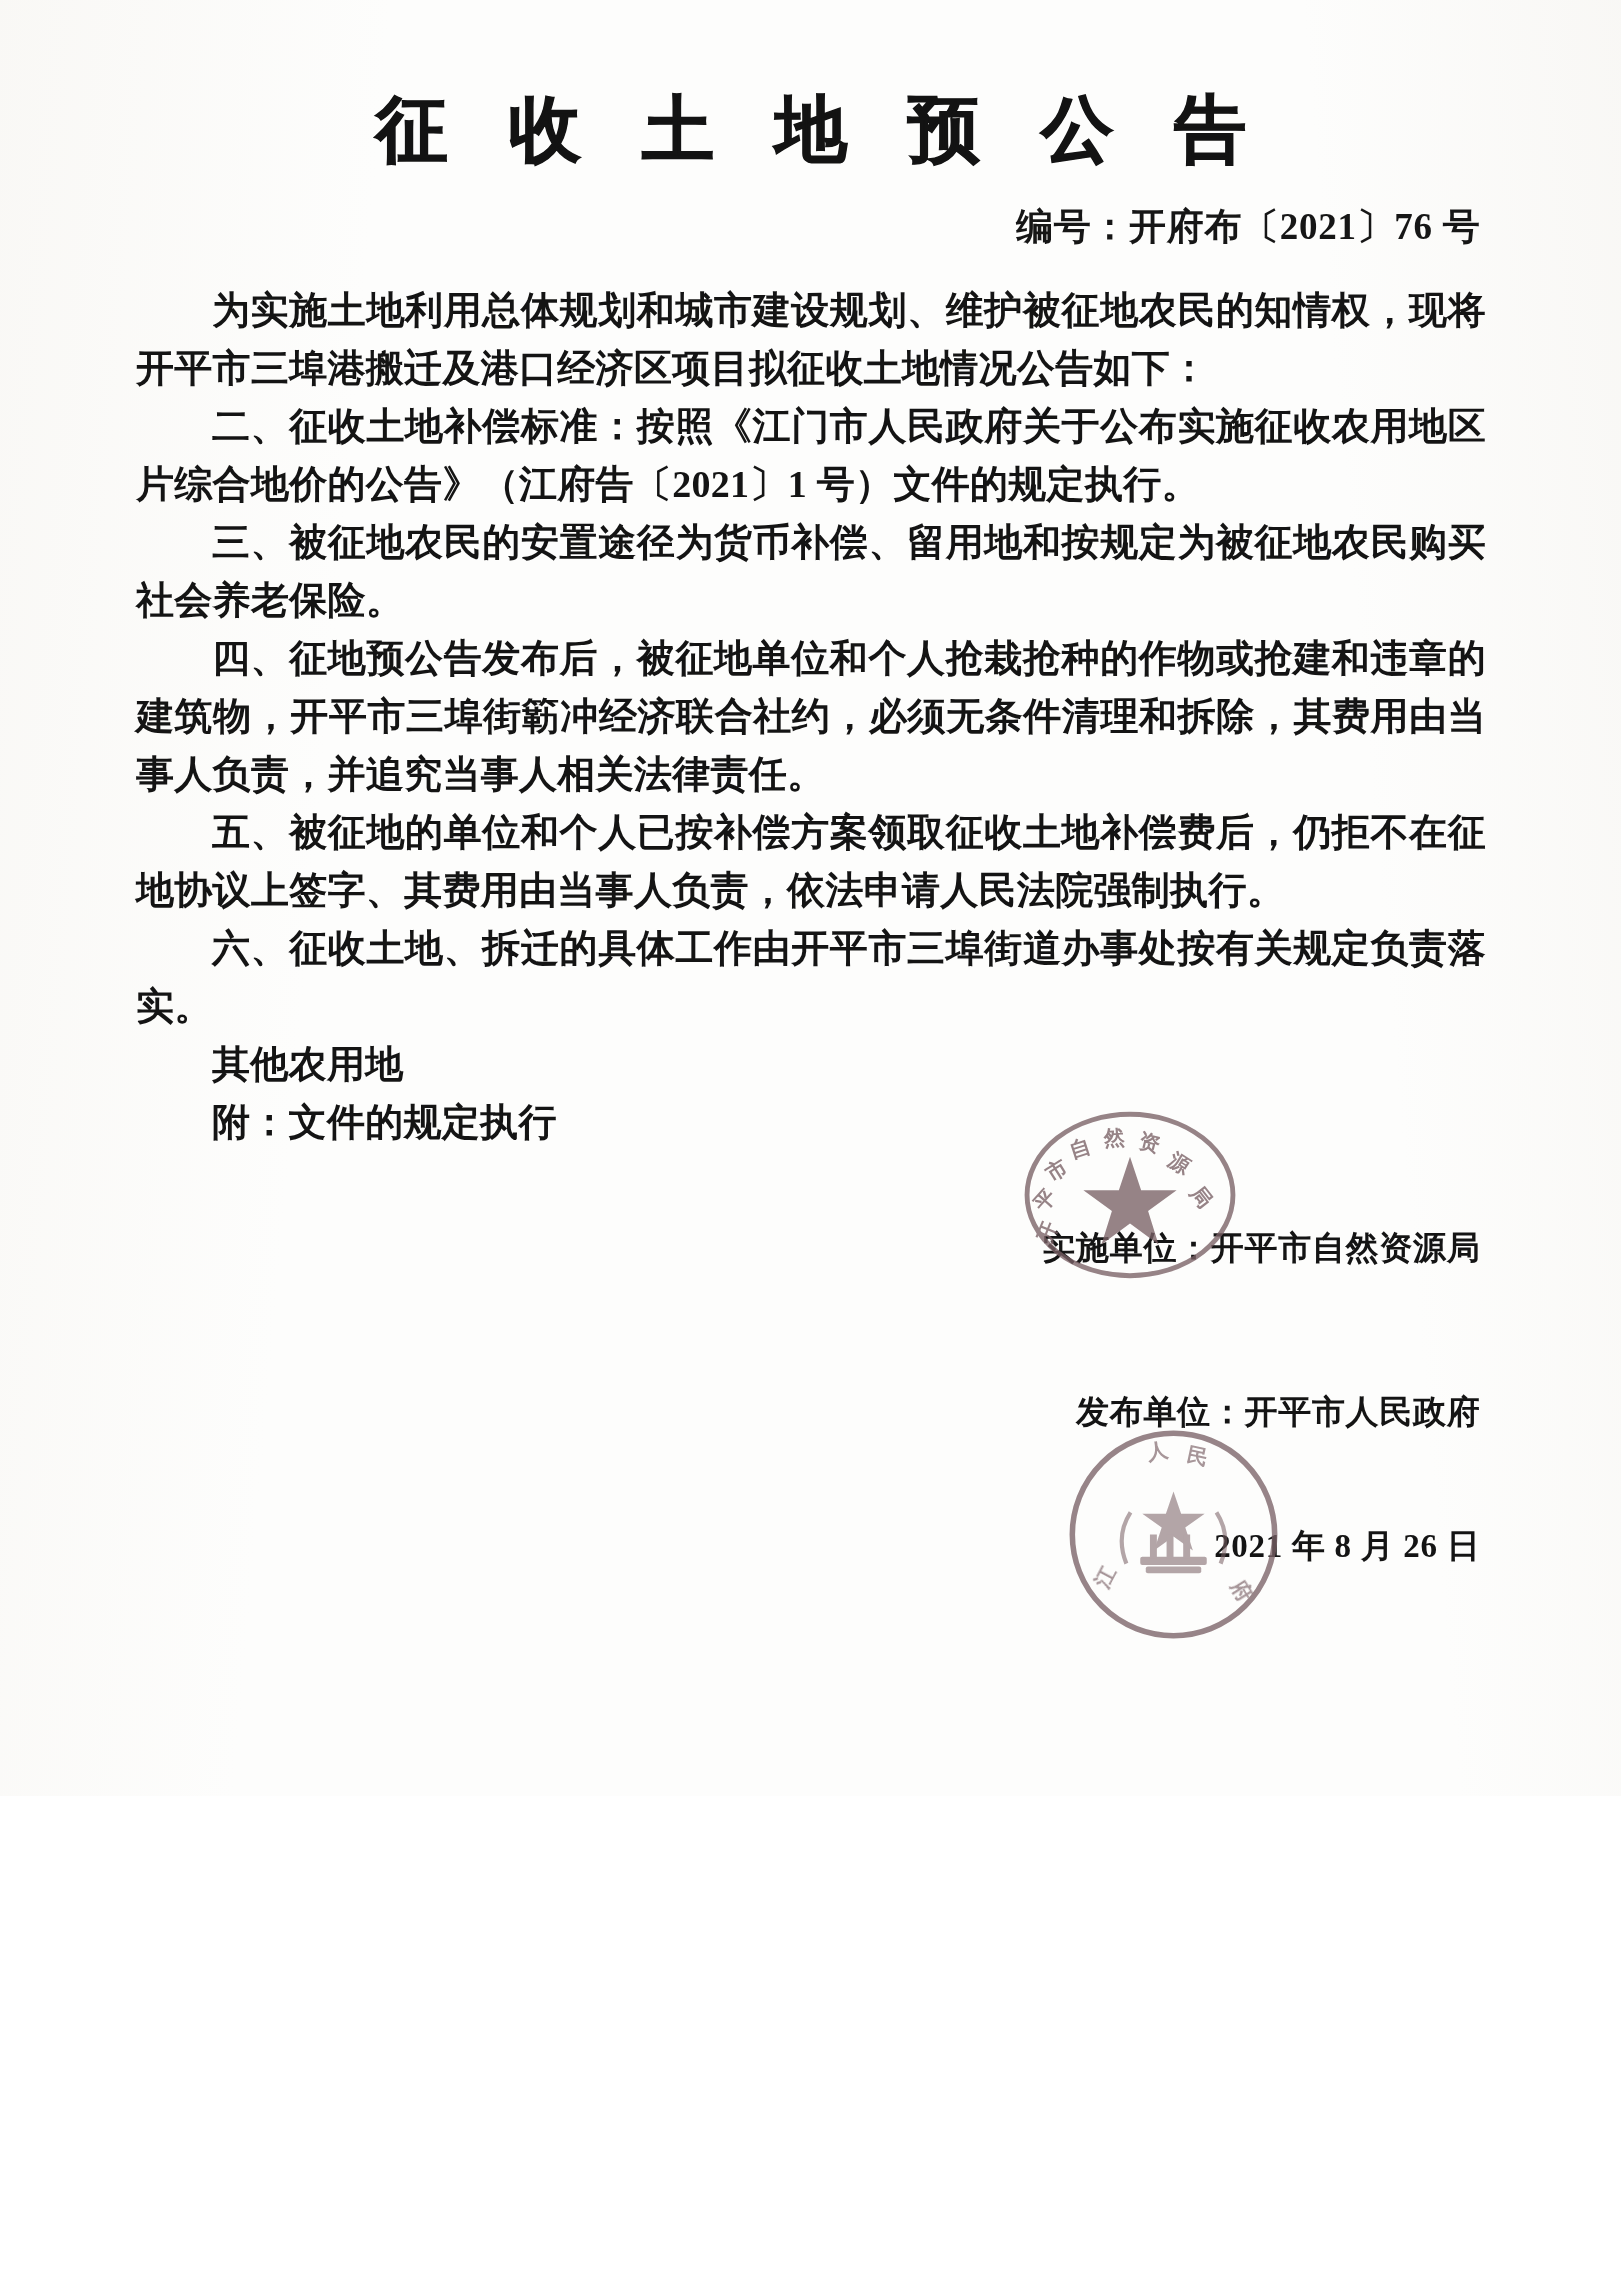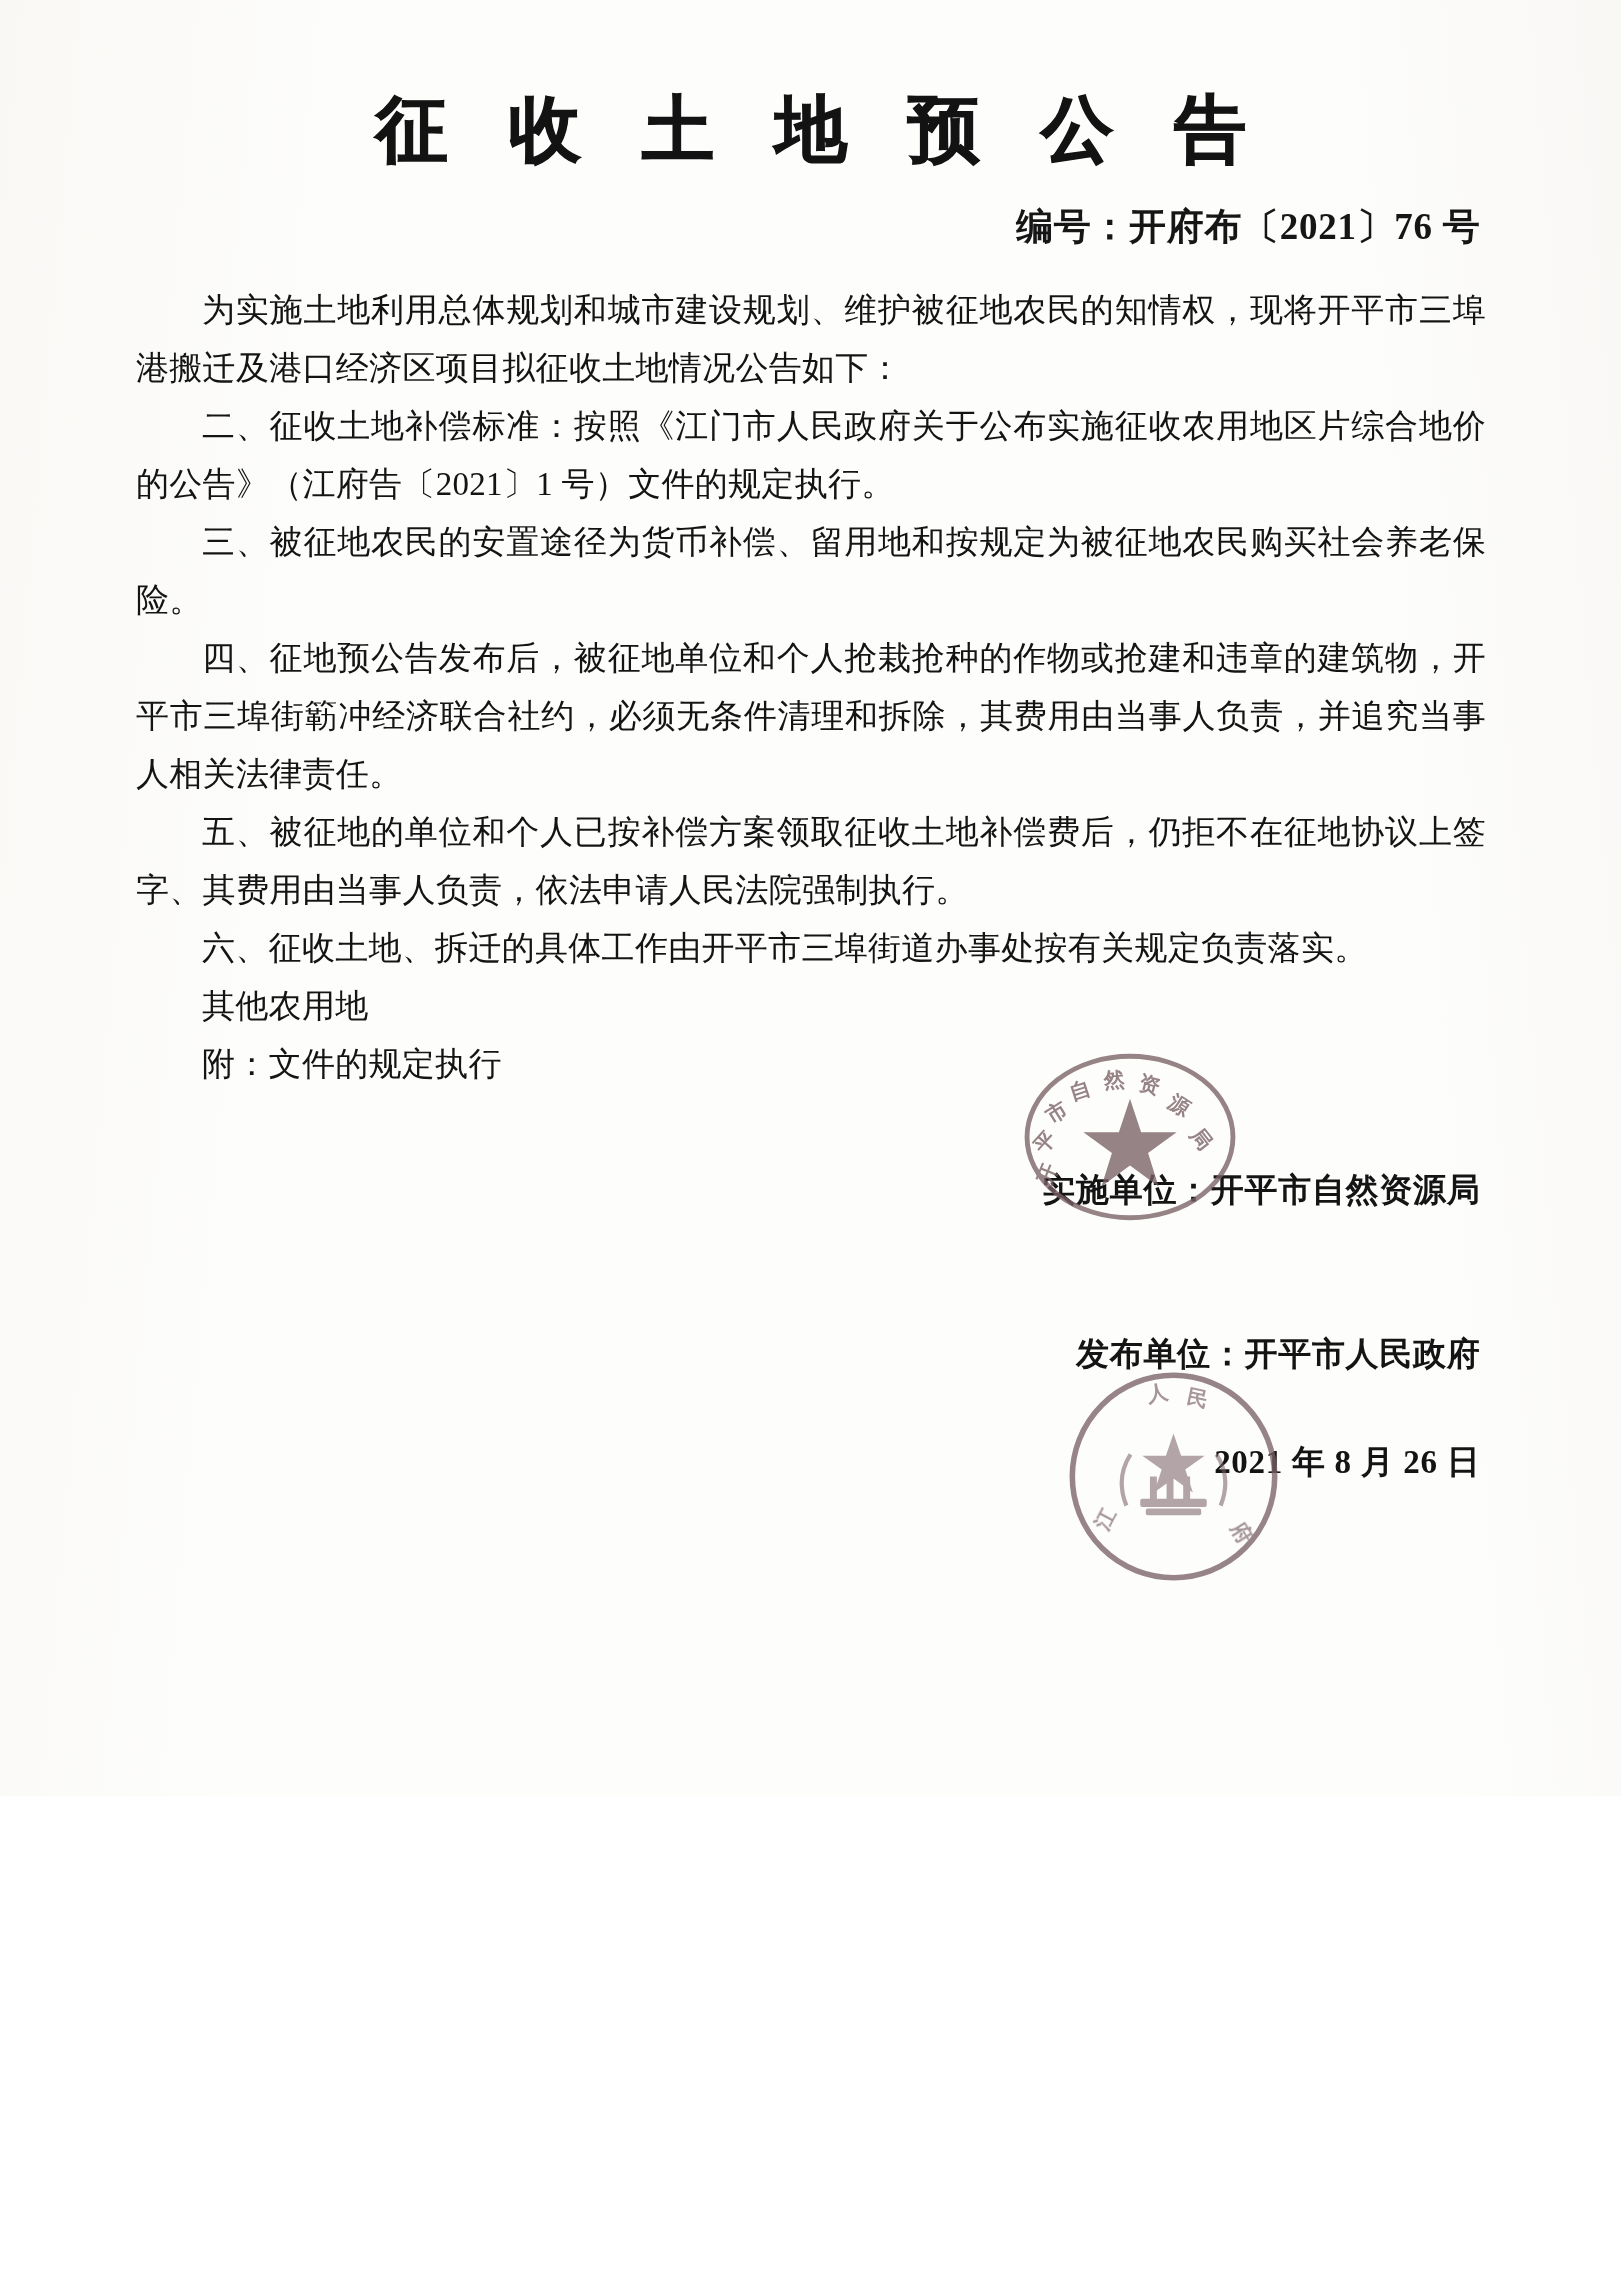--- a/index.html
+++ b/index.html
@@ -55,23 +55,23 @@
     padding-right: 5.6px;
     font-size: 37px;
     font-weight: 700;
     letter-spacing: 0.7px;
     color: #161616;
   }
 
   
   .body-text {
     margin-top: 29px;
-    font-size: 33px;
+    font-size: 38px;
     line-height: 58px;
-    font-weight: 400;
+    font-weight: 700;
     color: #141414;
     text-align: justify;
     text-justify: inter-ideograph;
     letter-spacing: 0.3px;
   }
 
   .body-text p {
     margin: 0;
     text-indent: 2em;
   }
@@ -95,21 +95,21 @@
     color: #141414;
     padding-right: 5.6px;
     letter-spacing: 0.7px;
   }
 
   .sign-line.second {
     margin-top: 104px;
   }
 
   .date-line {
-    margin-top: 56px;
+    margin-top: 82px;
     text-align: right;
     padding-right: 5.6px;
     font-size: 33px;
     font-weight: 700;
     color: #141414;
     letter-spacing: 0.7px;
   }
 
   
   .seal {

